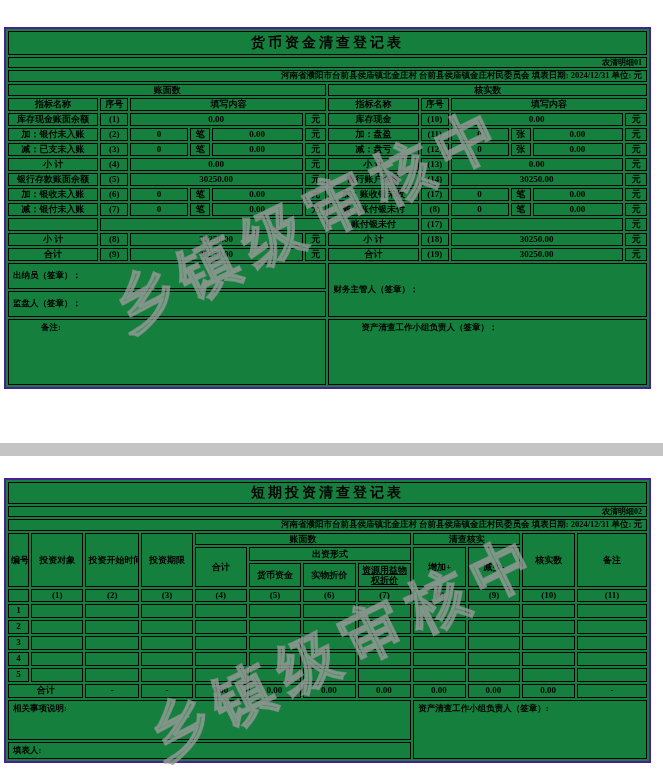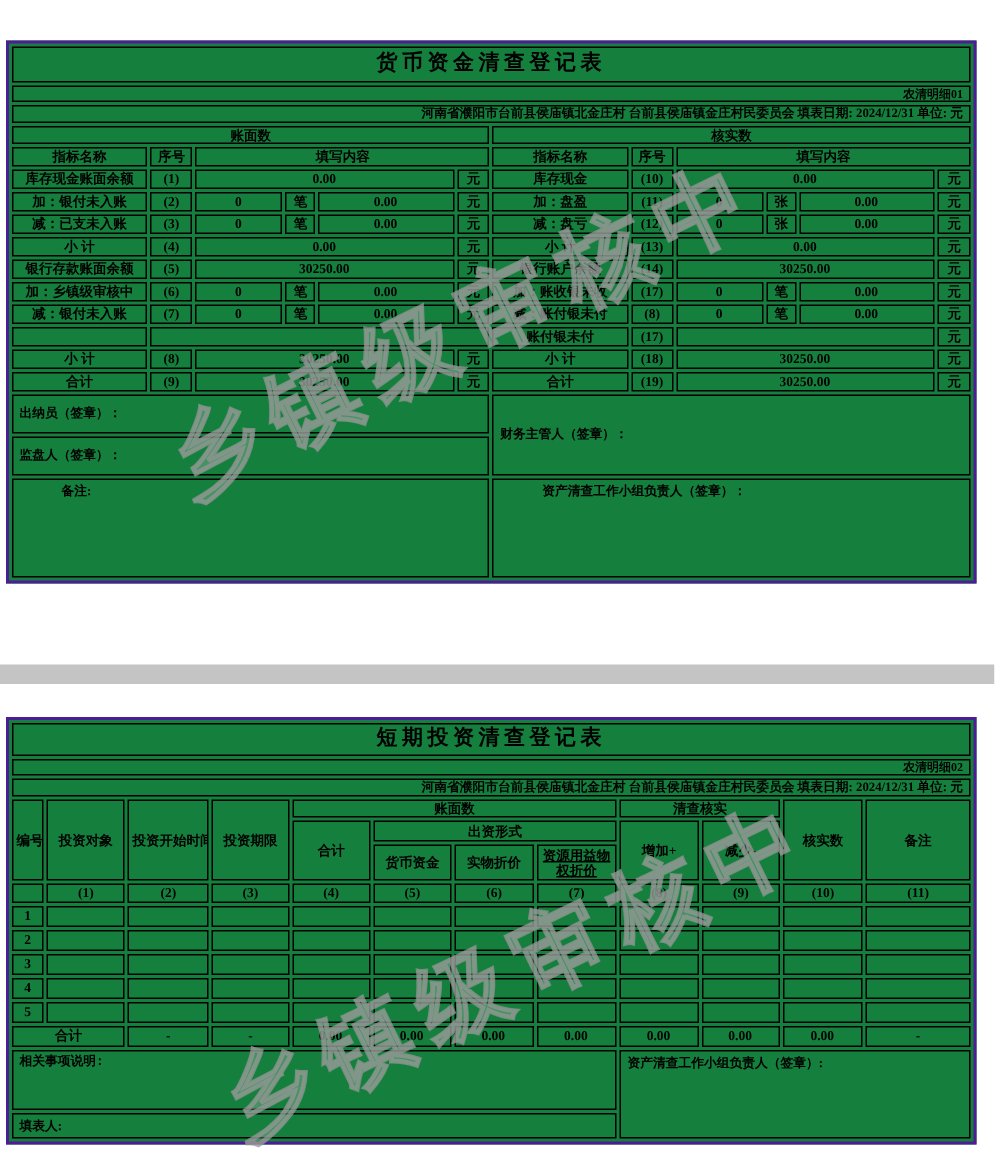--- a/index.html
+++ b/index.html
@@ -17,21 +17,21 @@
     vertical-align:middle; white-space:nowrap; overflow:hidden; height:13px; line-height:1.15;
   }
   .c { text-align:center; }
   .r { text-align:center; padding-right:3px; }
   .title-cell { font-size:14px; height:24px; letter-spacing:3px; text-align:center; }
   .code-cell  { font-size:8px;  height:9px;  text-align:right; padding-right:4px; }
   .info-cell  { font-size:8.5px; height:9px; text-align:right; padding-right:4px; }
   .sig { vertical-align:top; text-align:left; padding:3px 4px; font-size:8.5px; }
   .vmid { vertical-align:middle; }
   .h24 { height:24px; } .h26 { height:26px; } .h66 { height:66px;padding-left:32px; }
-  .h32 { height:40px;font-family:Liberation Mono, monospace; } .h14 { height:14px; } .h22 { height:22px;text-align:center; }
+  .h32 { height:40px; } .h14 { height:14px; } .h22 { height:22px;text-align:center; }
   .h10 { height:10px; } .h12 { height:12px; }
   .wrap { white-space:normal;text-decoration:underline; }
   .band { position:absolute; left:0; top:443px; width:663px; height:13px; background:#c4c4c4; }
   .wm {
     position:absolute; z-index:9; pointer-events:none; white-space:nowrap;
     font-size:60px; font-weight:bold; letter-spacing:12px;
     color:rgba(190,190,190,0.30); -webkit-text-stroke:1.5px rgba(150,150,150,0.75);
     transform:rotate(-26deg);
   }
   #wm1 { left:95px;  top:178px; }
@@ -131,21 +131,21 @@
       <td class="c">银行存款账面余额</td>
       <td class="c">(5)</td>
       <td colspan="3" class="r">30250.00</td>
       <td class="c">元</td>
       <td class="c">银行账户余额</td>
       <td class="c">(14)</td>
       <td colspan="3" class="r">30250.00</td>
       <td class="c">元</td>
     </tr>
     <tr>
-      <td class="c">加：乡镇级审核中</td>
+      <td class="c">加：银收未入账</td>
       <td class="c">(6)</td>
       <td class="r">0</td>
       <td class="c">笔</td>
       <td class="r">0.00</td>
       <td class="c">元</td>
       <td class="c">加：账收银未收</td>
       <td class="c">(17)</td>
       <td class="r">0</td>
       <td class="c">笔</td>
       <td class="r">0.00</td>

